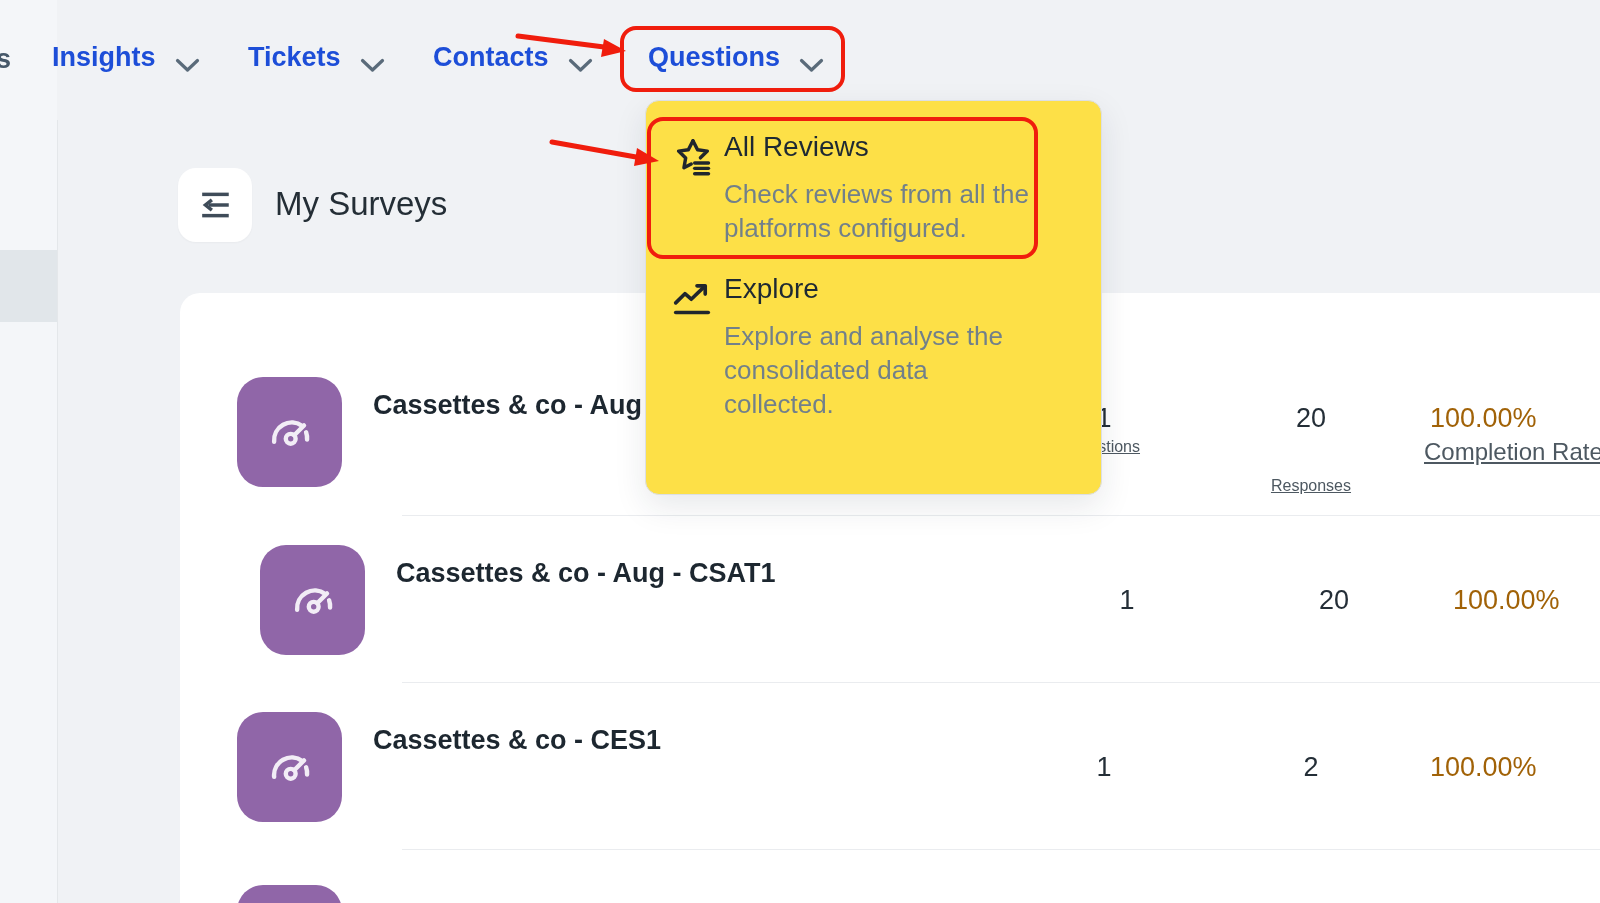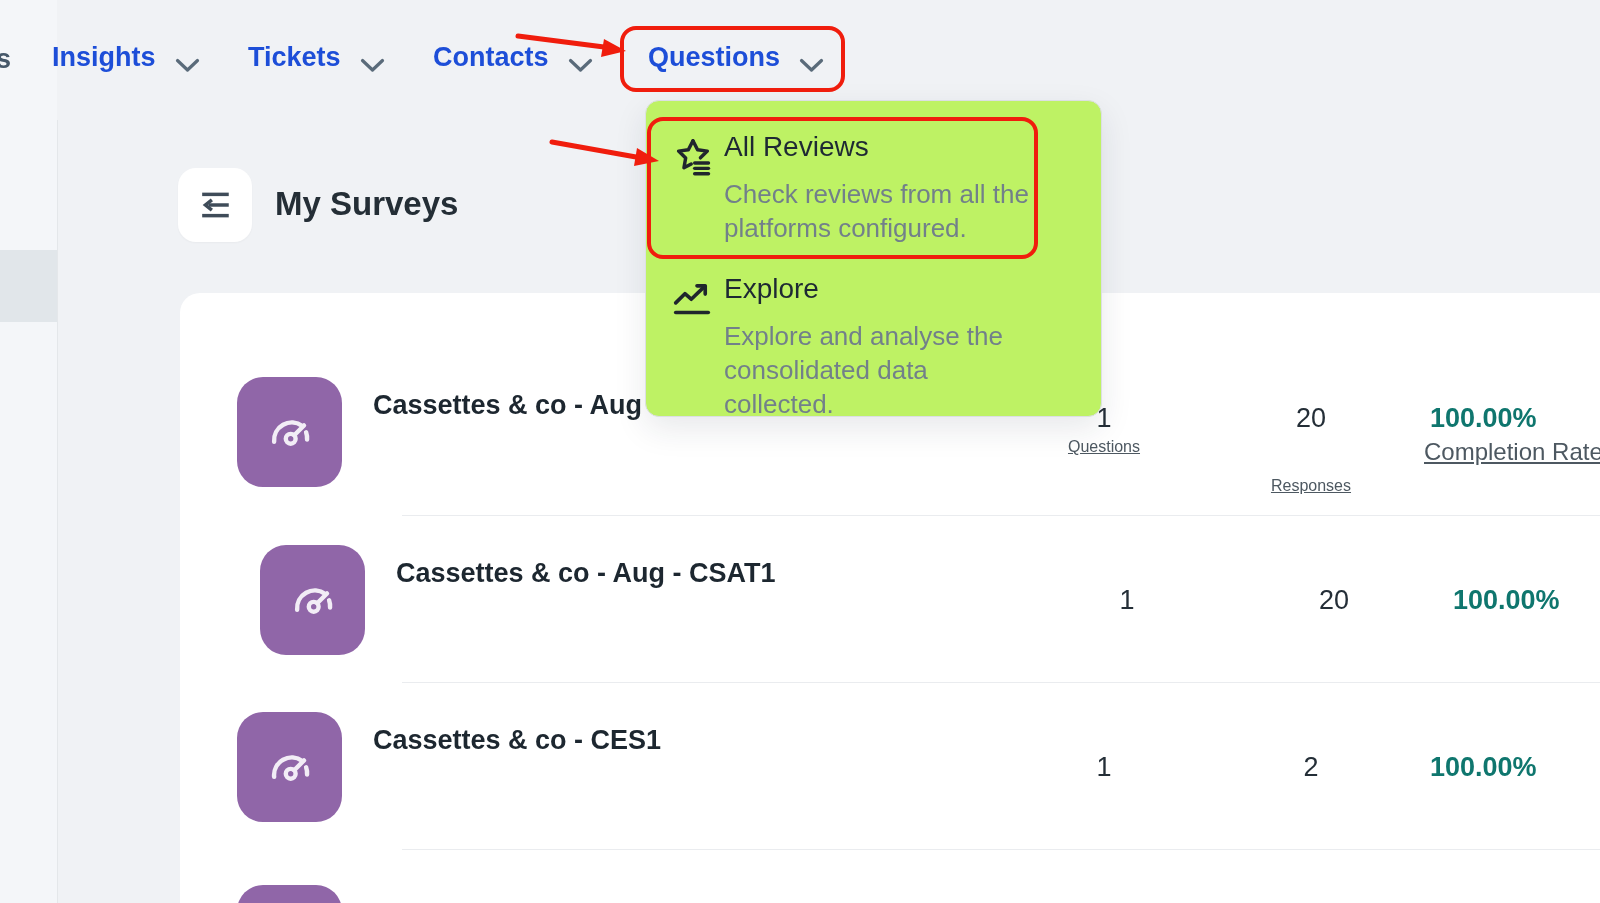--- a/index.html
+++ b/index.html
@@ -18,41 +18,41 @@
   
   .nav-fragment { position:absolute; left:-4px; top:44px; font-size:27px; font-weight:600; color:#46586a; }
   .nav-item { position:absolute; top:42px; display:flex; align-items:flex-end; gap:19px;
               font-size:27px; font-weight:600; color:#1d4ed8; cursor:pointer; }
   .nav-item svg { margin-top:4px; }
   .nav-insights { left:52px; } .nav-tickets { left:248px; } .nav-contacts { left:433px; } .nav-reputation { left:648px; }
   
   .collapse-btn { position:absolute; left:178px; top:168px; width:74px; height:74px;
                   background:#ffffff; border-radius:18px; display:flex; align-items:center; justify-content:center;
                   box-shadow:0 1px 2px rgba(40,50,60,.04); cursor:pointer; }
-  .page-title { position:absolute; left:275px; top:185px; font-size:33px; font-weight:700; color:#242e36; }
+  .page-title { position:absolute; left:275px; top:185px; font-size:33px; font-weight:400; color:#242e36; }
   
   .card { position:absolute; left:180px; top:293px; width:1420px; height:610px;
           background:#ffffff; border-radius:20px 0 0 0; }
   .survey-row { position:absolute; left:0; width:1420px; height:110px; }
   .row-1 { top:84px; } .row-2 { top:252px;margin-left:23px; } .row-3 { top:419px; } .row-4 { top:592px; }
   .survey-icon { position:absolute; left:57px; top:0; width:105px; height:110px;
                  background:#9066a8; border-radius:26px; display:flex; align-items:center; justify-content:center; }
   .survey-title { position:absolute; left:193px; top:13px; font-size:27px; font-weight:700; color:#1d2730; white-space:nowrap; }
   .survey-meta  { position:absolute; left:193px; top:62px; font-size:25px; color:#6d7881; white-space:nowrap; }
   .stat-num { position:absolute; font-size:27px; color:#242e37; text-align:center; width:120px; }
   .stat-label { position:absolute; font-size:16px; color:#4d5861; text-decoration:underline; text-align:center; width:160px; cursor:pointer; }
   .col-q { left:864px; } .col-r { left:1071px; }
   .col-q-label { left:844px; } .col-r-label { left:1051px; }
-  .completion { position:absolute; left:1250px; font-size:27px; font-weight:700; color:#0f766e; white-space:nowrap; }
+  .completion { position:absolute; left:1250px; font-size:27px; font-weight:400; color:#a16207; white-space:nowrap; }
   .completion-label { position:absolute; left:1244px; font-size:24px; color:#4d5861; text-decoration:underline; white-space:nowrap; cursor:pointer; }
   .row-sep { position:absolute; left:222px; width:1378px; height:1px; background:#eaecef; }
   .sep-1 { top:515px; }
   
-  .dropdown { position:absolute; left:645px; top:100px; width:457px; height:317px;
-              background:#bef264; border:1px solid #dcdfe3; border-radius:14px;
+  .dropdown { position:absolute; left:645px; top:100px; width:457px; height:395px;
+              background:#fde047; border:1px solid #dcdfe3; border-radius:14px;
               box-shadow:0 12px 32px rgba(30,40,60,.10); z-index:5; }
   .dd-item { position:absolute; left:23px; width:410px; cursor:pointer; }
   .dd-item-1 { top:30px; } .dd-item-2 { top:172px; }
   .dd-icon { position:absolute; left:0; top:4px; }
   .dd-title { position:absolute; left:55px; top:0; font-size:28px; color:#1e2933; white-space:nowrap; }
   .dd-desc { position:absolute; left:55px; top:46px; width:305px; font-size:26px; line-height:34px; color:#72808a; }
   
   .anno-box { position:absolute; border:4px solid #f01d0d; border-radius:16px; z-index:10; pointer-events:none; }
   .anno-box-reputation { left:620px; top:26px; width:225px; height:66px; }
   .anno-box-allreviews { left:647px; top:117px; width:391px; height:142px; }

